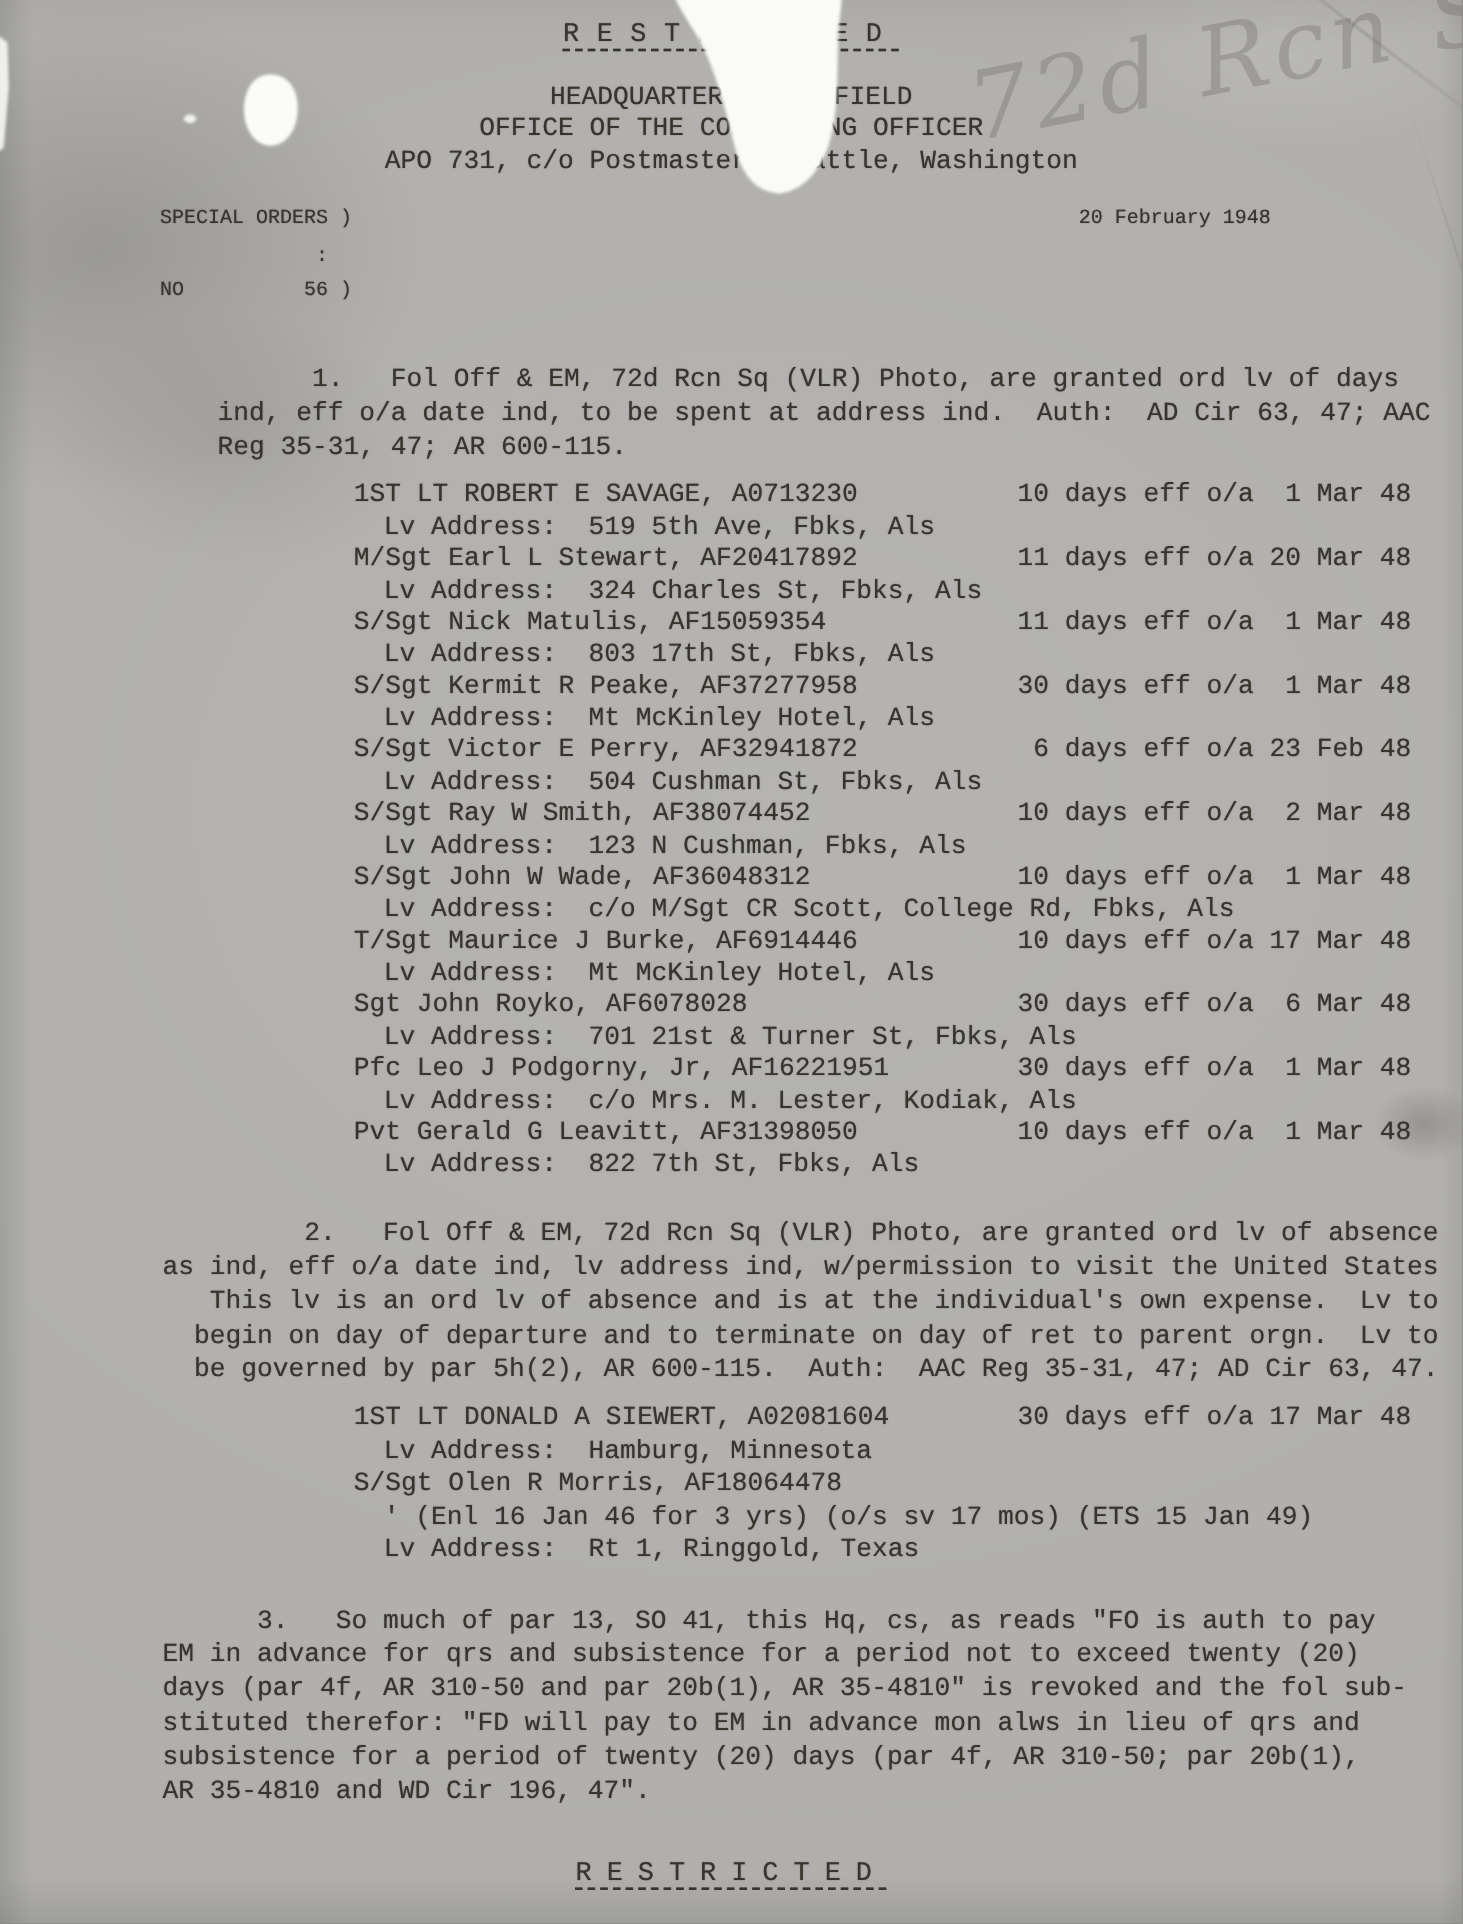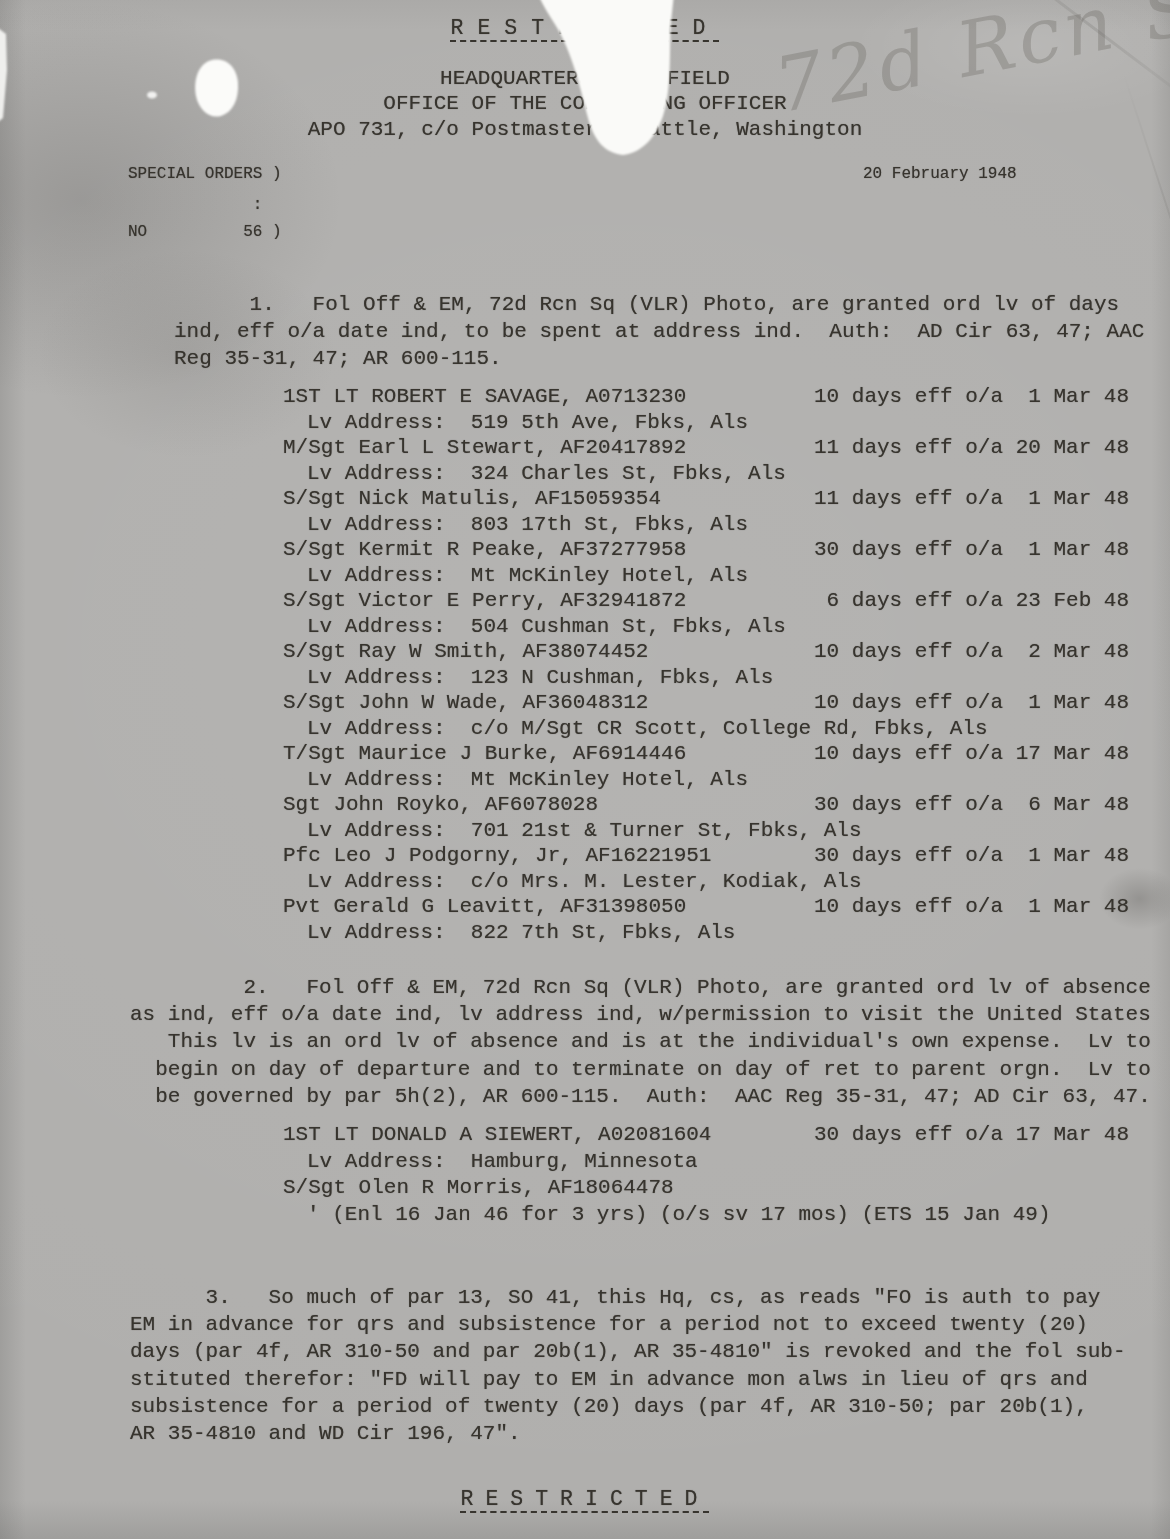--- a/index.html
+++ b/index.html
@@ -116,20 +116,21 @@
       <div class="ln">This lv is an ord lv of absence and is at the individual's own expense.  Lv to</div>
       <div class="ln">begin on day of departure and to terminate on day of ret to parent orgn.  Lv to</div>
       <div class="ln">be governed by par 5h(2), AR 600-115.  Auth:  AAC Reg 35-31, 47; AD Cir 63, 47.</div>
     </div>
 
     <div class="roster r2 typed" style="top:1122px;">
       <div class="rl nameline"><span>1ST LT DONALD A SIEWERT, A02081604</span><span class="days">30 days eff o/a 17 Mar 48</span></div>
       <div class="rl addr">Lv Address:  Hamburg, Minnesota</div>
       <div class="rl nameline"><span>S/Sgt Olen R Morris, AF18064478</span></div>
       <div class="rl note">' (Enl 16 Jan 46 for 3 yrs) (o/s sv 17 mos) (ETS 15 Jan 49)</div>
+      <div class="rl addr">Lv Address:  Rt 1, Ringgold, Texas</div>
     </div>
 
     <div class="para typed" style="top:1284px;">
       <div class="ln">      3.   So much of par 13, SO 41, this Hq, cs, as reads "FO is auth to pay</div>
       <div class="ln">EM in advance for qrs and subsistence for a period not to exceed twenty (20)</div>
       <div class="ln">days (par 4f, AR 310-50 and par 20b(1), AR 35-4810" is revoked and the fol sub-</div>
       <div class="ln">stituted therefor: "FD will pay to EM in advance mon alws in lieu of qrs and</div>
       <div class="ln">subsistence for a period of twenty (20) days (par 4f, AR 310-50; par 20b(1),</div>
       <div class="ln">AR 35-4810 and WD Cir 196, 47".</div>
     </div>

